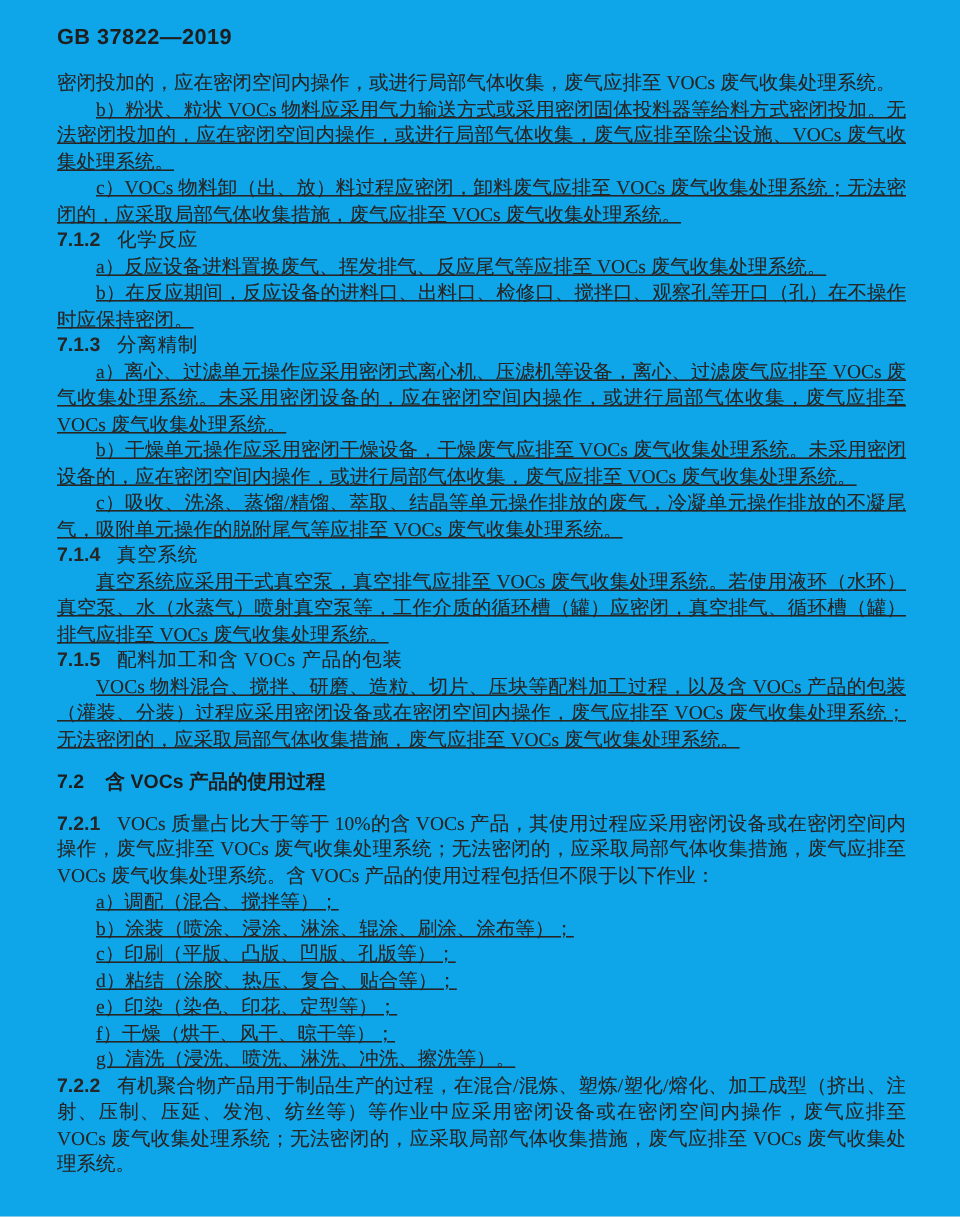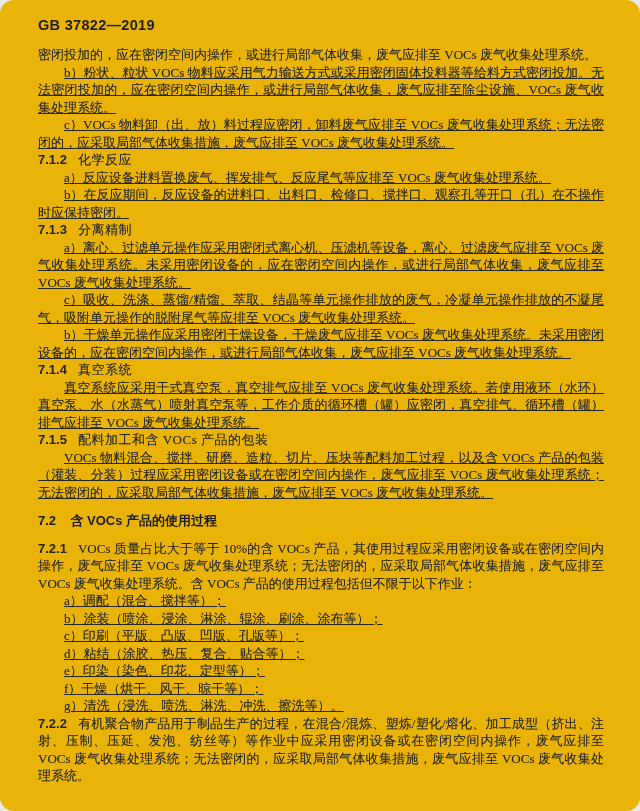--- a/index.html
+++ b/index.html
@@ -5,26 +5,25 @@
   html, body {
     margin: 0;
     padding: 0;
     background: #e8e8e6;
   }
   .page {
     position: relative;
     width: 640px;
     height: 811px;
     box-sizing: border-box;
-    background: #eab308;
+    background: #0ea5e9;
     padding: 14px 36px 0 38px;
     overflow: hidden;
     font-family: "Liberation Serif", "DejaVu Serif", serif;
     color: #262626;
-    border-radius: 14px;
   }
   .page-header {
     font-family: "Liberation Sans", "DejaVu Sans", sans-serif;
     font-weight: bold;
     font-size: 14.5px;
     letter-spacing: 0.3px;
     margin: 3px 0 13px 0;
     color: #1f1f1f;
   }
   .doc-body {
@@ -75,23 +74,23 @@
     <p class="ind">a）反应设备进料置换废气、挥发排气、反应尾气等应排至 VOCs 废气收集处理系统。</p>
 
     <p class="ind">b）在反应期间，反应设备的进料口、出料口、检修口、搅拌口、观察孔等开口（孔）在不操作时应保持密闭。</p>
 
     <p class="h3">
       <span class="num">7.1.3</span><span class="h3-title">分离精制</span>
     </p>
 
     <p class="ind">a）离心、过滤单元操作应采用密闭式离心机、压滤机等设备，离心、过滤废气应排至 VOCs 废气收集处理系统。未采用密闭设备的，应在密闭空间内操作，或进行局部气体收集，废气应排至 VOCs 废气收集处理系统。</p>
 
+    <p class="ind">b）干燥单元操作应采用密闭干燥设备，干燥废气应排至 VOCs 废气收集处理系统。未采用密闭设备的，应在密闭空间内操作，或进行局部气体收集，废气应排至 VOCs 废气收集处理系统。</p>
+
     <p class="ind">c）吸收、洗涤、蒸馏/精馏、萃取、结晶等单元操作排放的废气，冷凝单元操作排放的不凝尾气，吸附单元操作的脱附尾气等应排至 VOCs 废气收集处理系统。</p>
-
-    <p class="ind">b）干燥单元操作应采用密闭干燥设备，干燥废气应排至 VOCs 废气收集处理系统。未采用密闭设备的，应在密闭空间内操作，或进行局部气体收集，废气应排至 VOCs 废气收集处理系统。</p>
 
 
     <p class="h3">
       <span class="num">7.1.4</span><span class="h3-title">真空系统</span>
     </p>
 
     <p class="ind">真空系统应采用干式真空泵，真空排气应排至 VOCs 废气收集处理系统。若使用液环（水环）真空泵、水（水蒸气）喷射真空泵等，工作介质的循环槽（罐）应密闭，真空排气、循环槽（罐）排气应排至 VOCs 废气收集处理系统。</p>
 
     <p class="h3">
       <span class="num">7.1.5</span><span class="h3-title">配料加工和含 VOCs 产品的包装</span>

